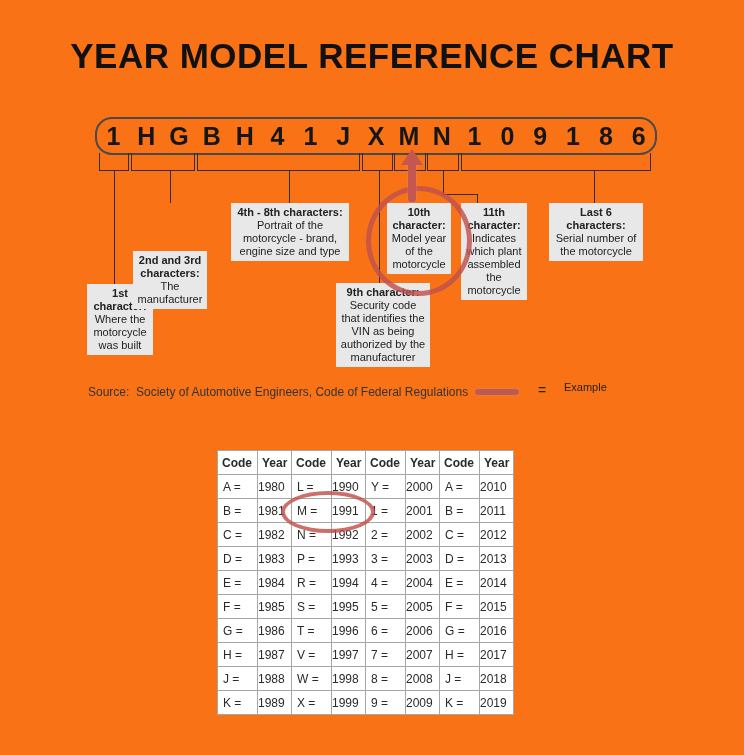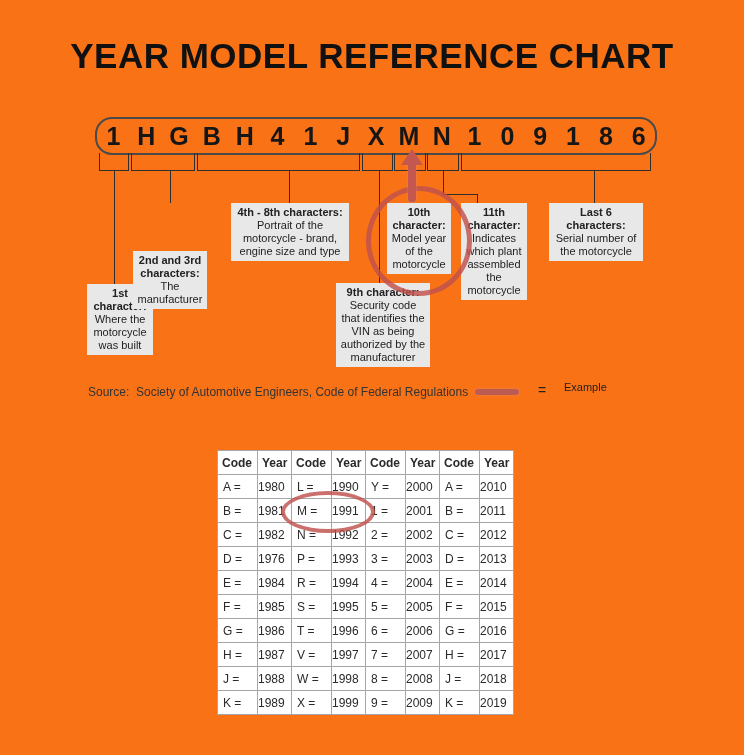--- a/index.html
+++ b/index.html
@@ -175,21 +175,21 @@
           <td class="year">1982</td>
           <td class="code">N =</td>
           <td class="year">1992</td>
           <td class="code">2 =</td>
           <td class="year">2002</td>
           <td class="code">C =</td>
           <td class="year">2012</td>
         </tr>
         <tr>
           <td class="code">D =</td>
-          <td class="year">1976</td>
+          <td class="year">1983</td>
           <td class="code">P =</td>
           <td class="year">1993</td>
           <td class="code">3 =</td>
           <td class="year">2003</td>
           <td class="code">D =</td>
           <td class="year">2013</td>
         </tr>
         <tr>
           <td class="code">E =</td>
           <td class="year">1984</td>

